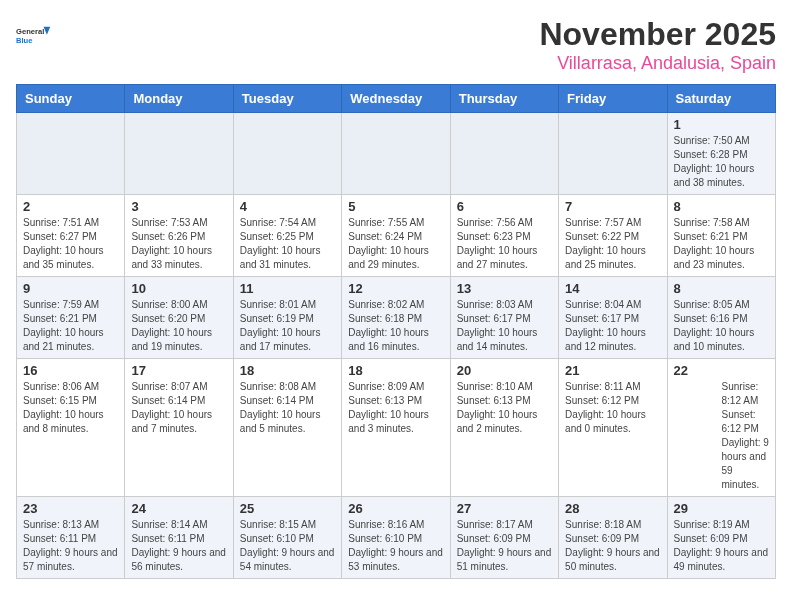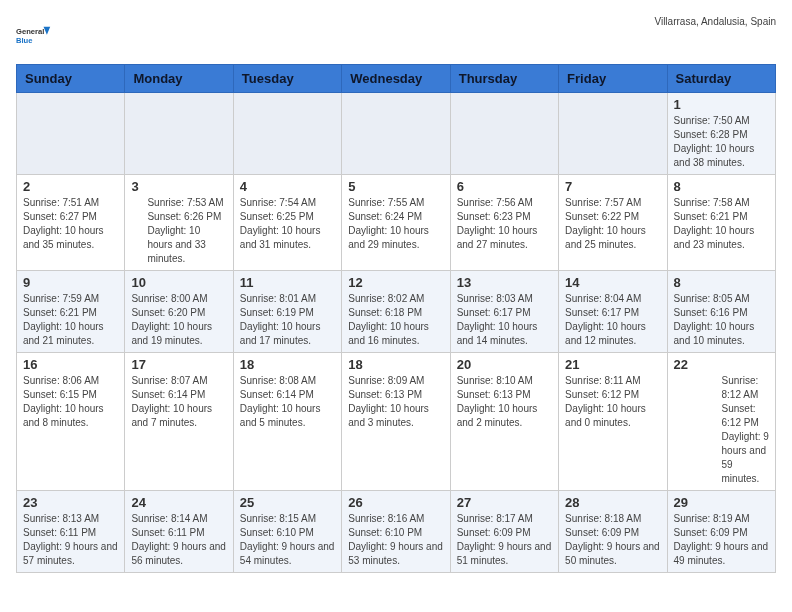--- a/index.html
+++ b/index.html
@@ -27,31 +27,31 @@
     }
     .title-area {
       text-align: right;
     }
     .month-title {
       font-size: 32px;
       font-weight: bold;
       color: #333;
     }
     .location {
-      font-size: 10px;
-      color: #404040;
+      font-size: 18px;
+      color: #ec4899;
     }
     .calendar {
       width: 100%;
       border-collapse: collapse;
       border: 1px solid #ccc;
     }
     .calendar th {
       background-color: #3a7bd5;
-      color: #0f172a;
+      color: #ffffff;
       text-align: left;
       padding: 6px 8px;
       font-size: 13px;
       font-weight: bold;
       border: 1px solid #2e68bb;
       margin-left: 29px;
     }
     .calendar td {
       vertical-align: top;
       border: 1px solid #ccc;
@@ -89,20 +89,21 @@
 
 <div class="header-area">
   <div class="logo">
     <svg class="logo-icon" viewBox="0 0 80 45" xmlns="http://www.w3.org/2000/svg" width="80" height="45">
         <text x="0" y="20" font-size="16" font-family="Arial" font-weight="bold" fill="#333">General</text>
         <text x="0" y="40" font-size="16" font-family="Arial" font-weight="bold" fill="#1a73c7">Blue</text>
         <polygon points="58,5 72,5 65,22" fill="#1a73c7"></polygon>
       </svg>
   </div>
   <div class="title-area">
+    <div class="month-title">November 2025</div>
     <div class="location">Villarrasa, Andalusia, Spain</div>
   </div>
 </div>
 
 <table class="calendar">
   <thead>
     <tr>
       <th>Sunday</th>
       <th>Monday</th>
       <th>Tuesday</th>
@@ -129,21 +130,21 @@
       </tr>
       <tr>
         <td>
           <span class="day-number">2</span>
           <div class="day-info" style="white-space: pre-line;">Sunrise: 7:51 AM
 Sunset: 6:27 PM
 Daylight: 10 hours and 35 minutes.</div>
         </td>
         <td>
           <span class="day-number">3</span>
-          <div class="day-info" style="white-space: pre-line; margin-left: 16px;">Sunrise: 7:53 AM
+          <div class="day-info" style="white-space: pre-line;">Sunrise: 7:53 AM
 Sunset: 6:26 PM
 Daylight: 10 hours and 33 minutes.</div>
         </td>
         <td>
           <span class="day-number">4</span>
           <div class="day-info" style="white-space: pre-line;">Sunrise: 7:54 AM
 Sunset: 6:25 PM
 Daylight: 10 hours and 31 minutes.</div>
         </td>
         <td>

